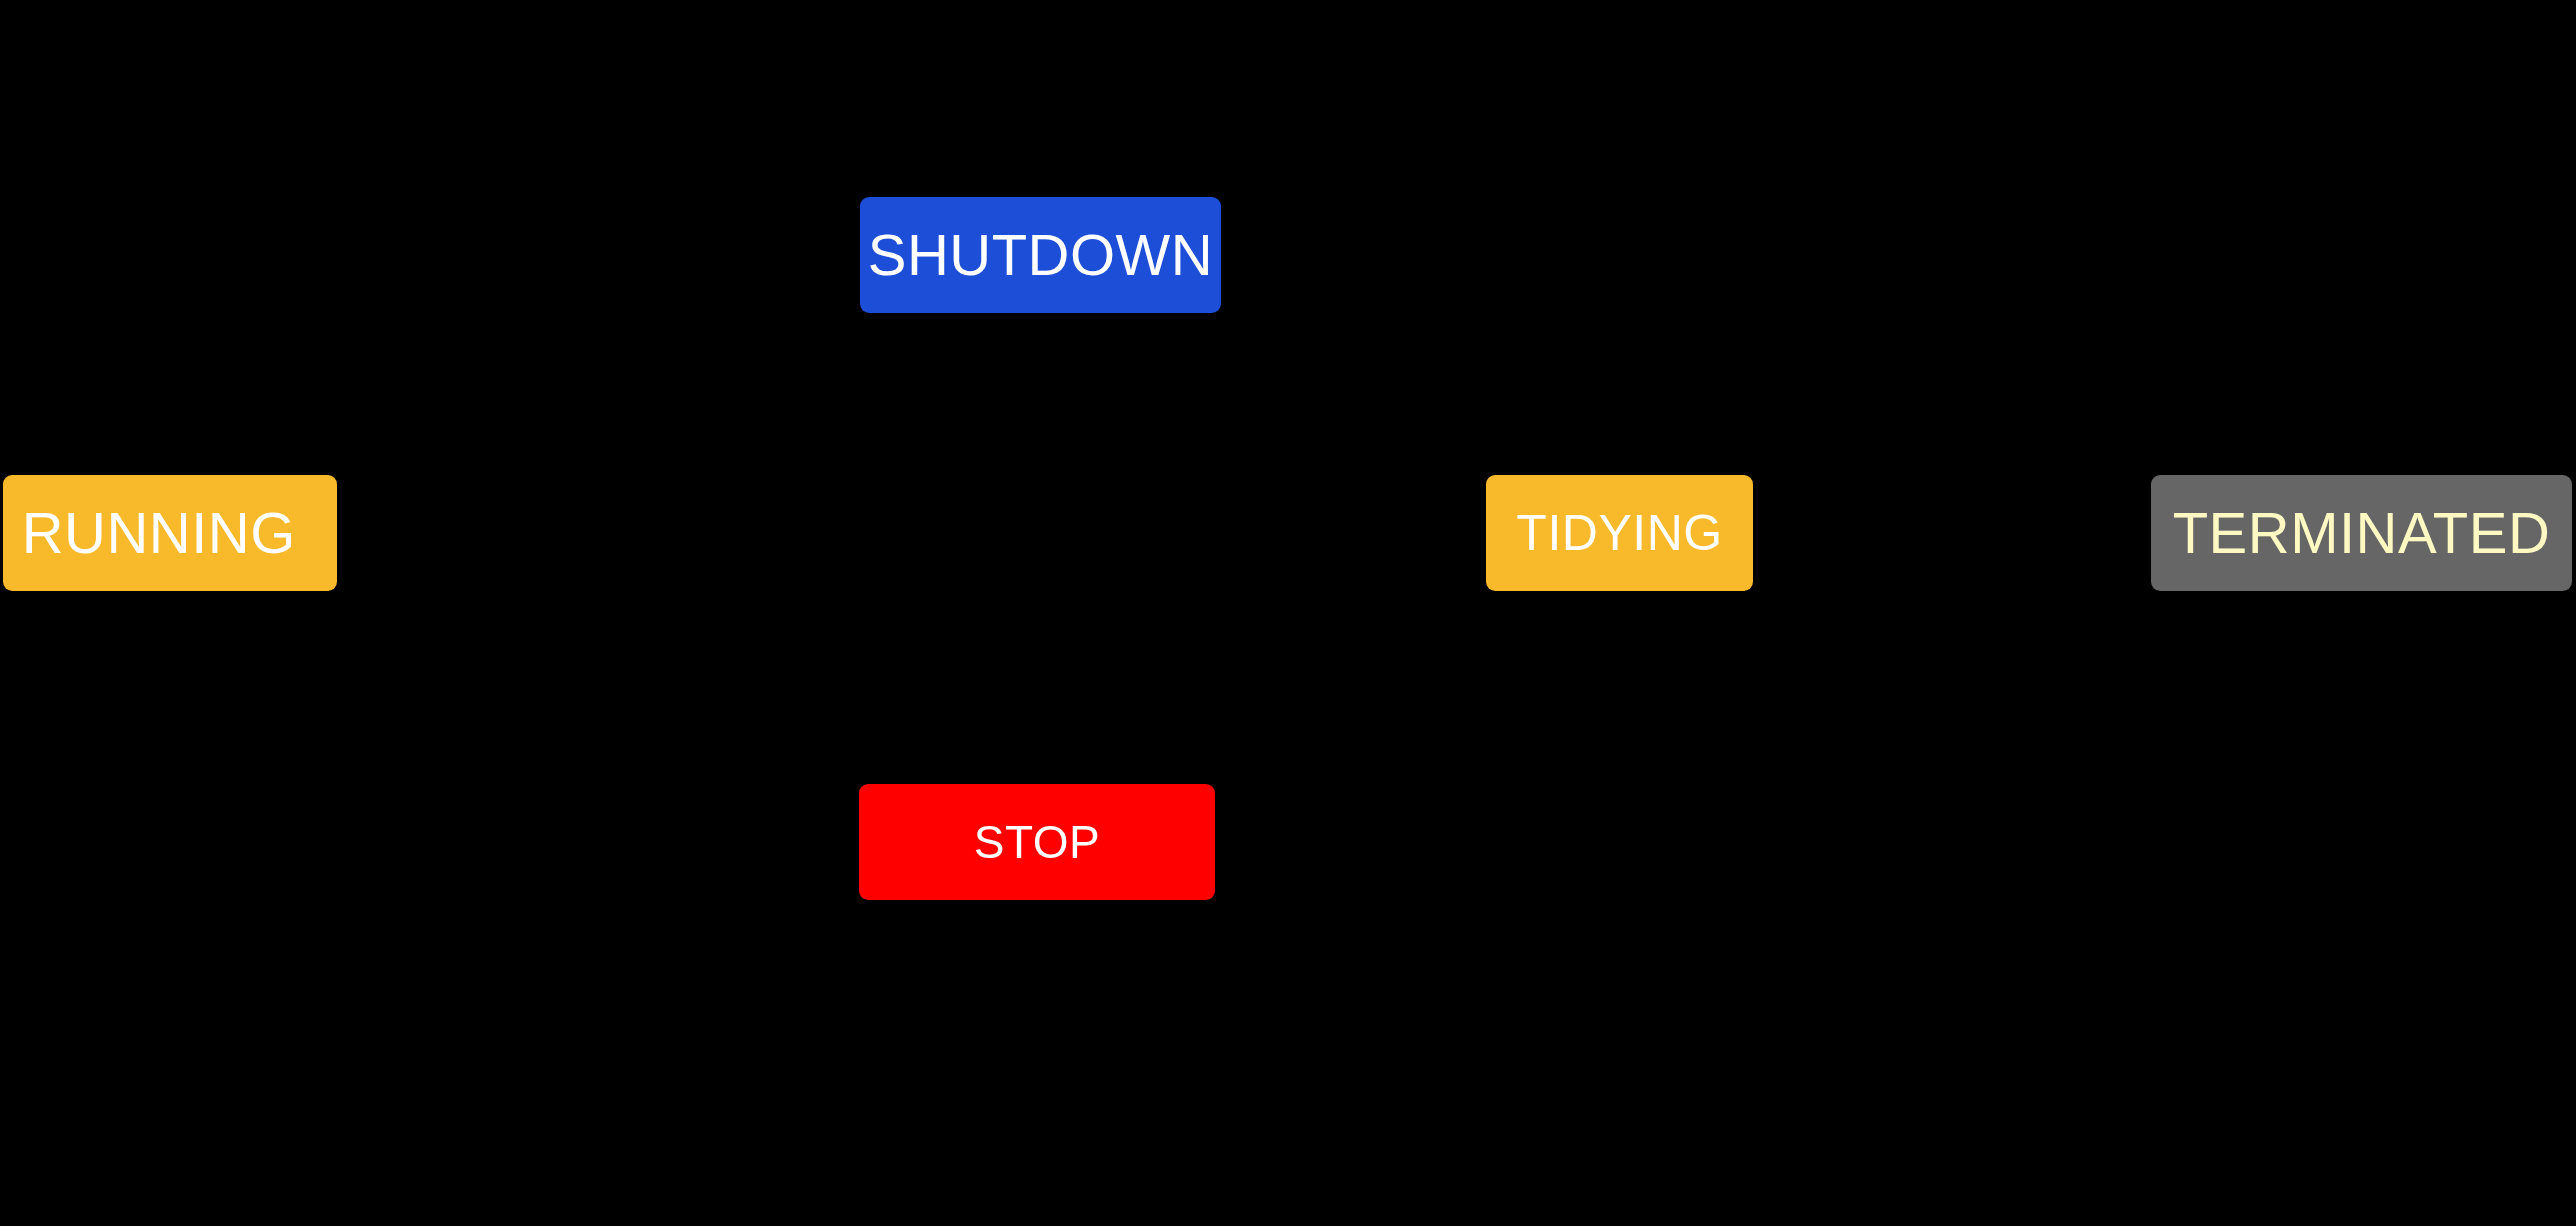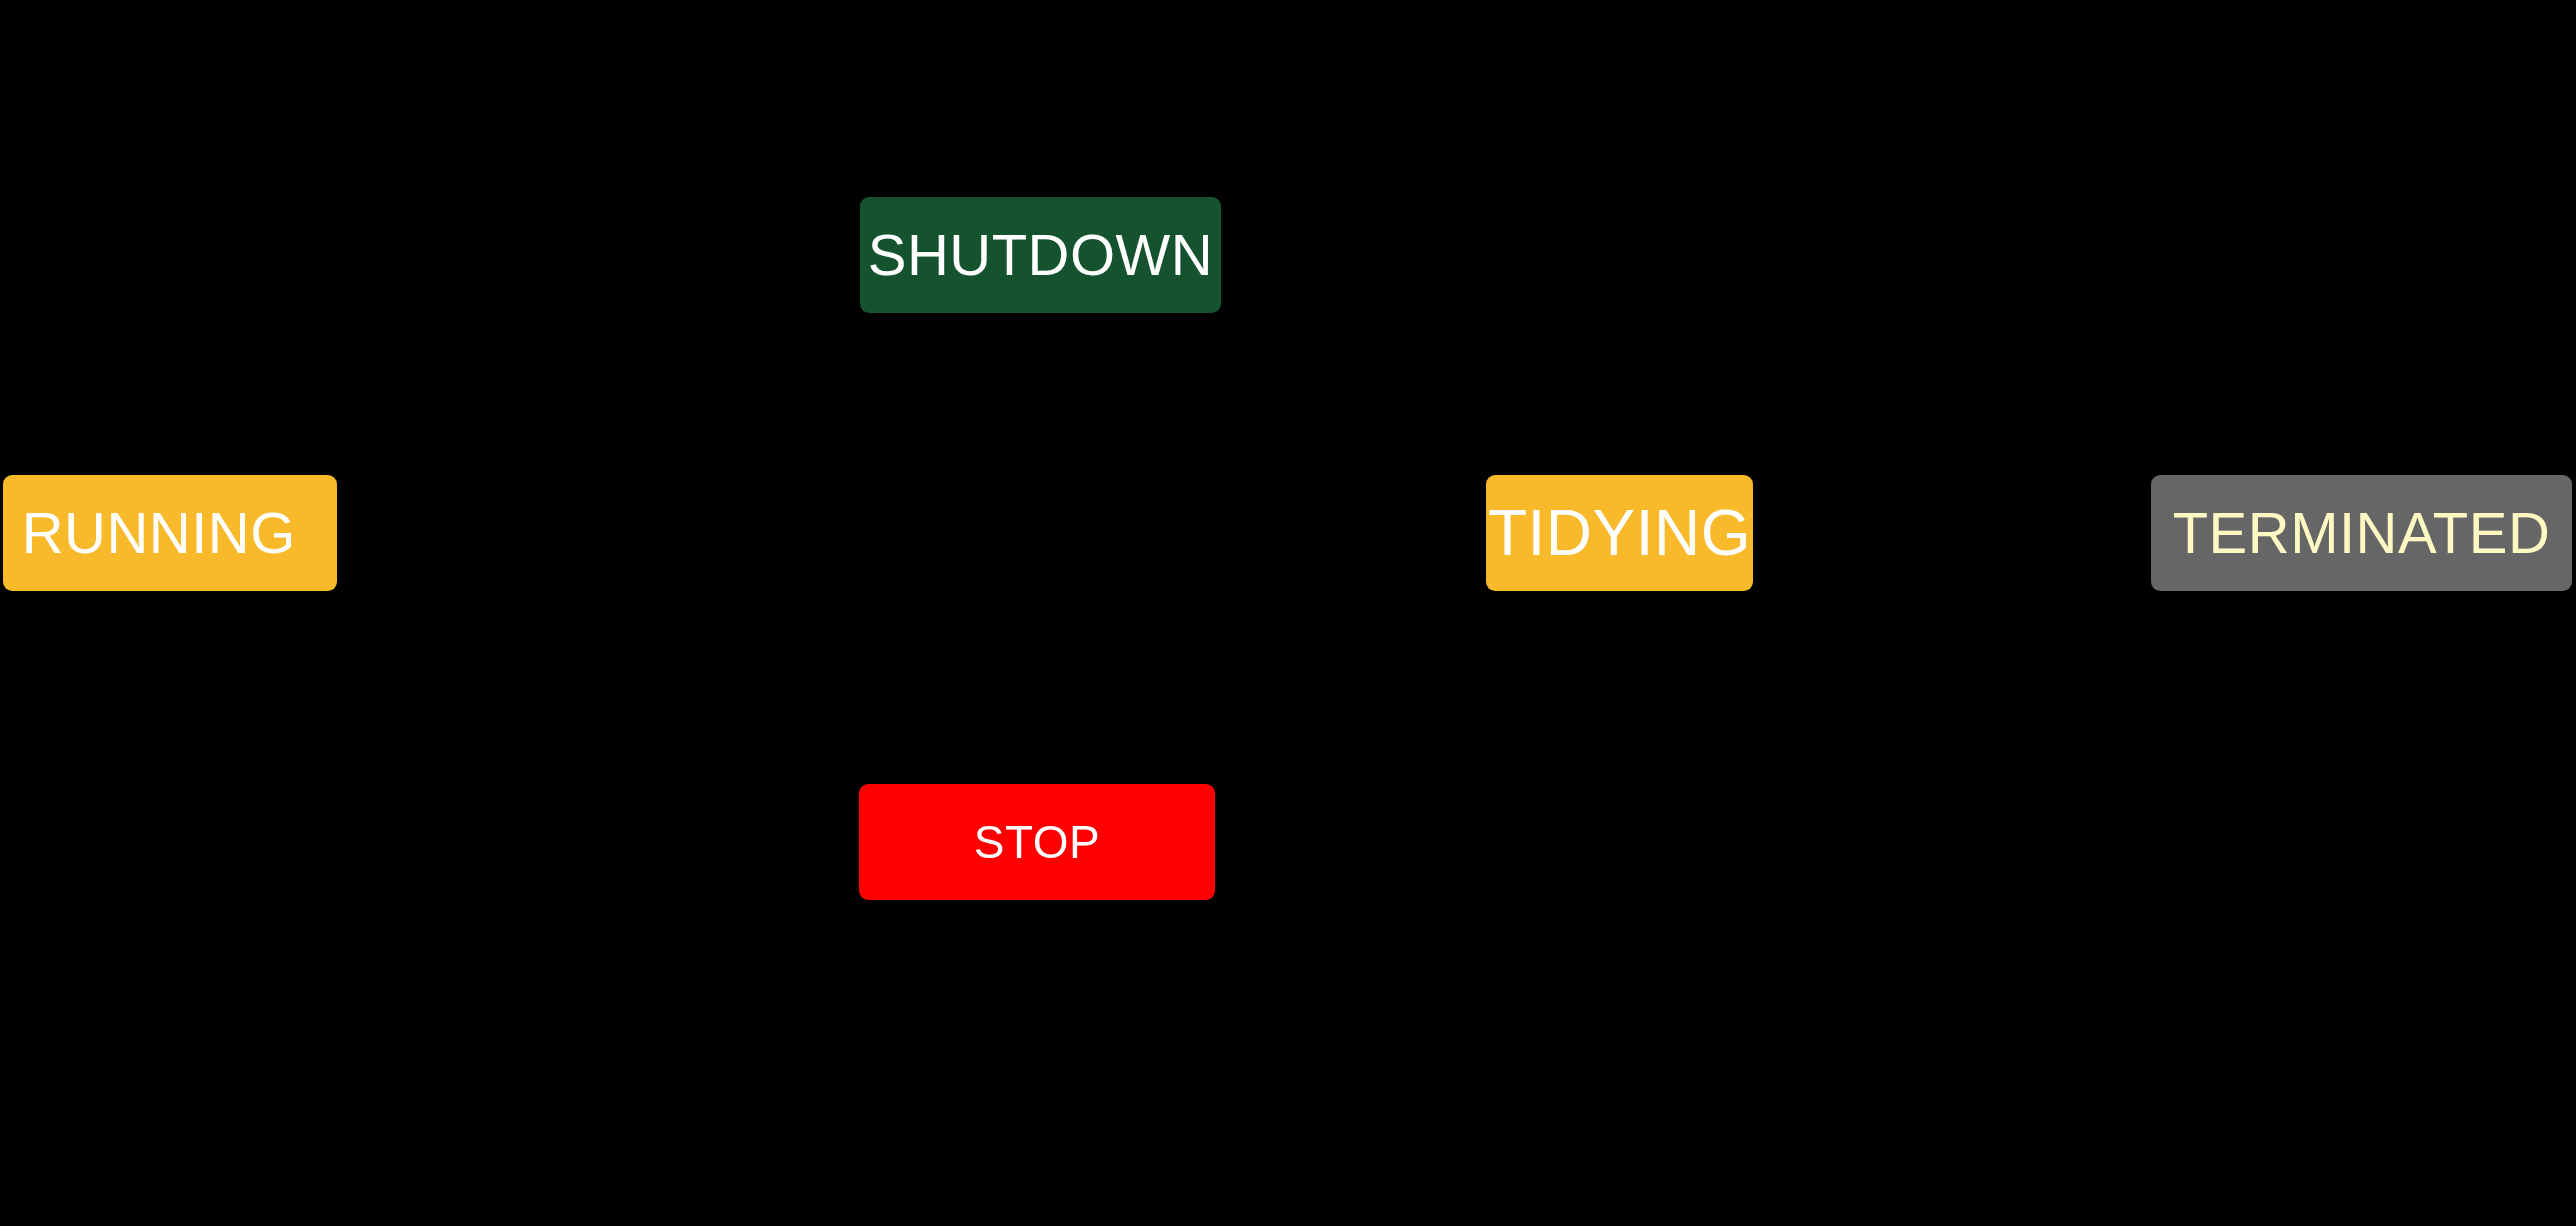--- a/index.html
+++ b/index.html
@@ -50,21 +50,21 @@
     font-size: 58px;
     justify-content: center;
     padding-right: 22px;
   }
   
   #node-tidying {
     left: 1486px;
     top: 475px;
     width: 267px;
     height: 116px;
-    font-size: 64px;
+    font-size: 50px;
   }
   
   #node-terminated {
     left: 2151px;
     top: 475px;
     width: 421px;
     height: 116px;
     font-size: 58px;
   }
   
@@ -79,21 +79,21 @@
   .node-label {
     display: block;
     pointer-events: none;
   }
 </style>
 </head>
 <body style="background-color: rgb(0, 0, 0);">
 
 <div id="canvas" style="background-color: rgb(0, 0, 0);">
 
-  <div class="state-node" id="node-shutdown" style="background-color: #14532d; color: rgb(255, 255, 255);">
+  <div class="state-node" id="node-shutdown" style="background-color: #1d4ed8; color: rgb(255, 255, 255);">
     <span class="node-label">SHUTDOWN</span>
   </div>
 
   <div class="state-node" id="node-running" style="background-color: rgb(248, 186, 43); color: rgb(255, 255, 255);">
     <span class="node-label">RUNNING</span>
   </div>
 
   <div class="state-node" id="node-tidying" style="background-color: rgb(248, 186, 43); color: rgb(255, 255, 255);">
     <span class="node-label">TIDYING</span>
   </div>

